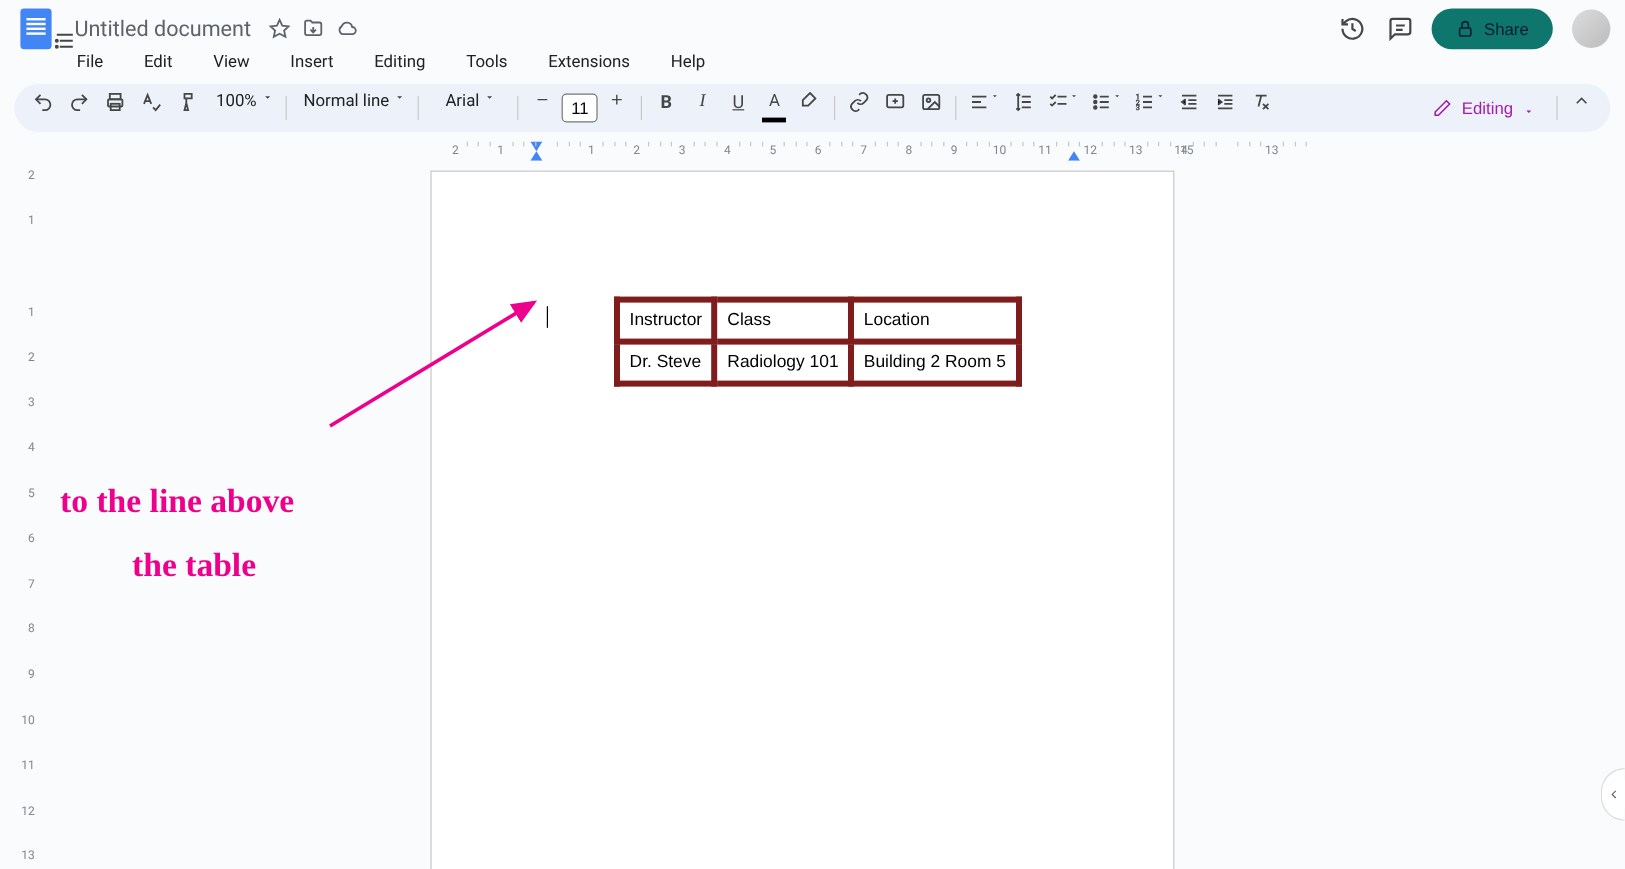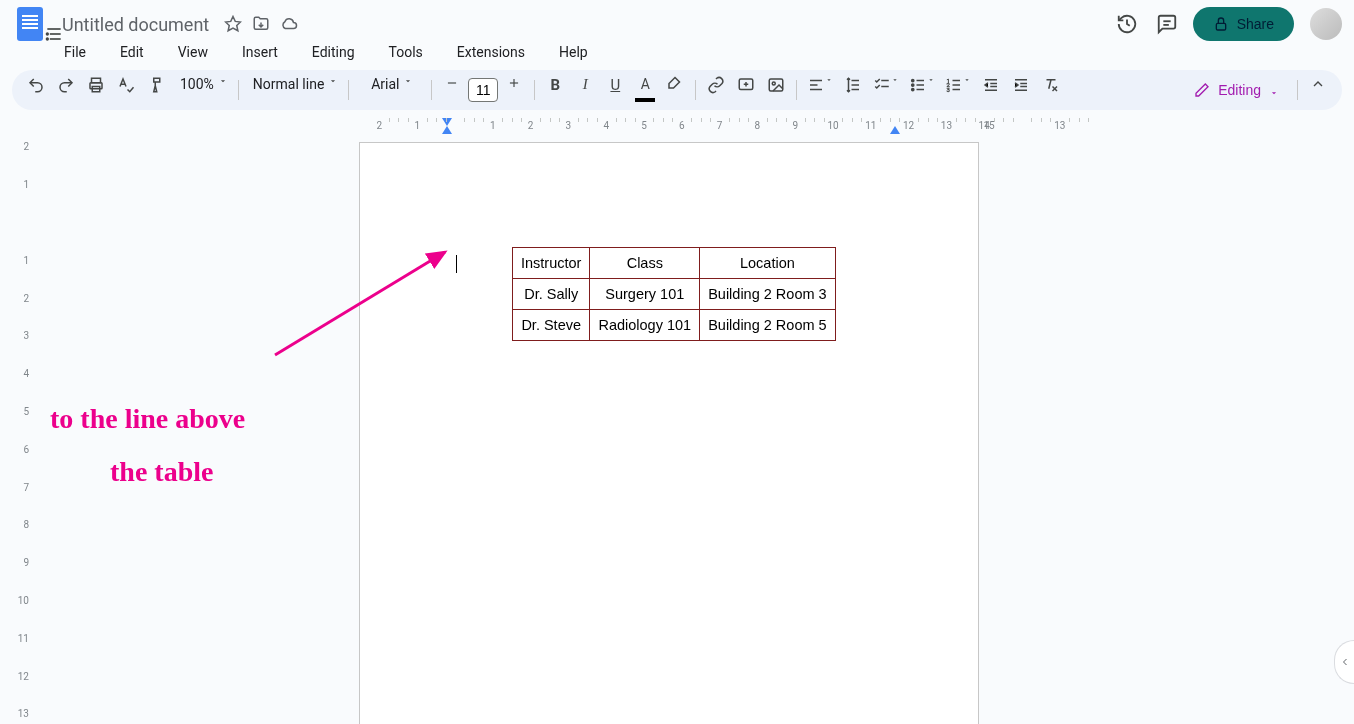--- a/index.html
+++ b/index.html
@@ -252,23 +252,23 @@
     
     .doc-table {
       border-collapse: collapse;
       margin-top: 24px;
       margin-left: 56px;
       font-family: Arial, sans-serif;
       font-size: 14.5px;
       color: #000;
     }
     .doc-table td {
-      border: 1px solid #7f1d1d;
+      border: 5px solid #7f1d1d;
       padding: 7px 8px;
-      text-align: center;
+      text-align: left;
       margin-left: 25px;
     }
     .spellerr { text-decoration: underline wavy red; text-decoration-thickness: 1px; }
     
     
     .annotation {
       position: absolute;
       pointer-events: none;
       z-index: 100;
     }
@@ -691,25 +691,20 @@
     <div class="page">
       <div class="cursor-line" style="left:96px; top:112px;"></div>
       <table class="doc-table">
         <tbody>
             <tr>
           <td>Instructor</td>
           <td>Class</td>
           <td>Location</td>
         </tr>
         <tr>
-          <td>Dr. Sally</td>
-          <td>Surgery 101</td>
-          <td>Building 2 Room 3</td>
-        </tr>
-        <tr>
           <td>Dr. Steve</td>
           <td>Radiology 101</td>
           <td>Building 2 Room 5</td>
         </tr>
       </tbody>
         </table>
     </div>
   </div>
   <div class="side-tab">
     <svg width="12" height="12" viewBox="0 0 24 24" fill="none" stroke="currentColor" stroke-width="2">

